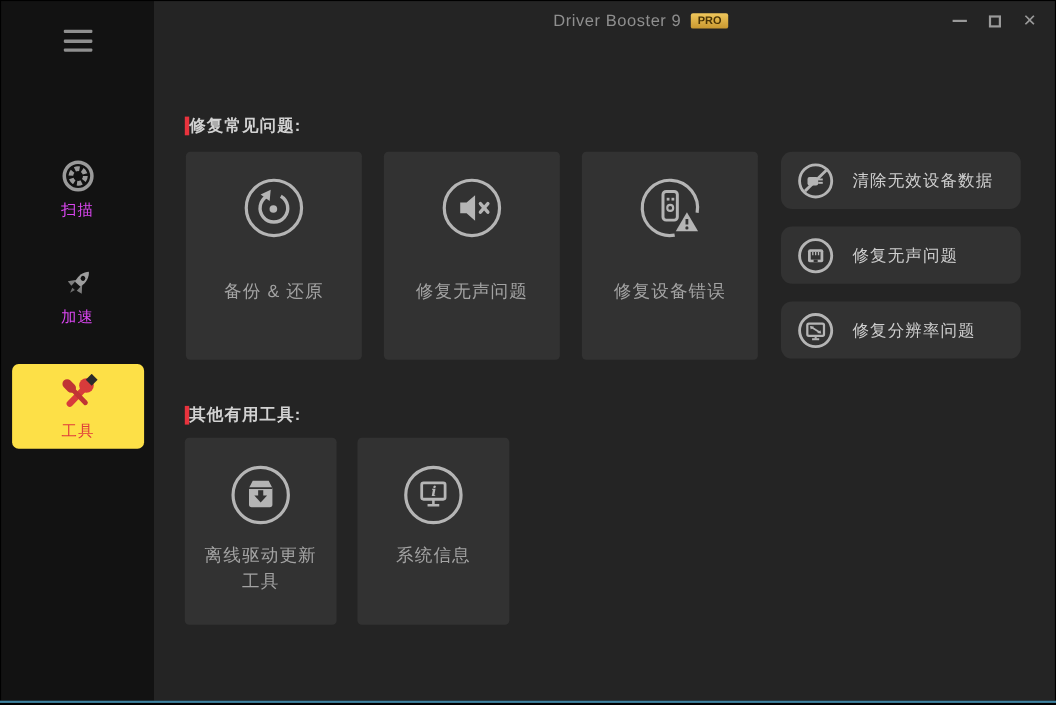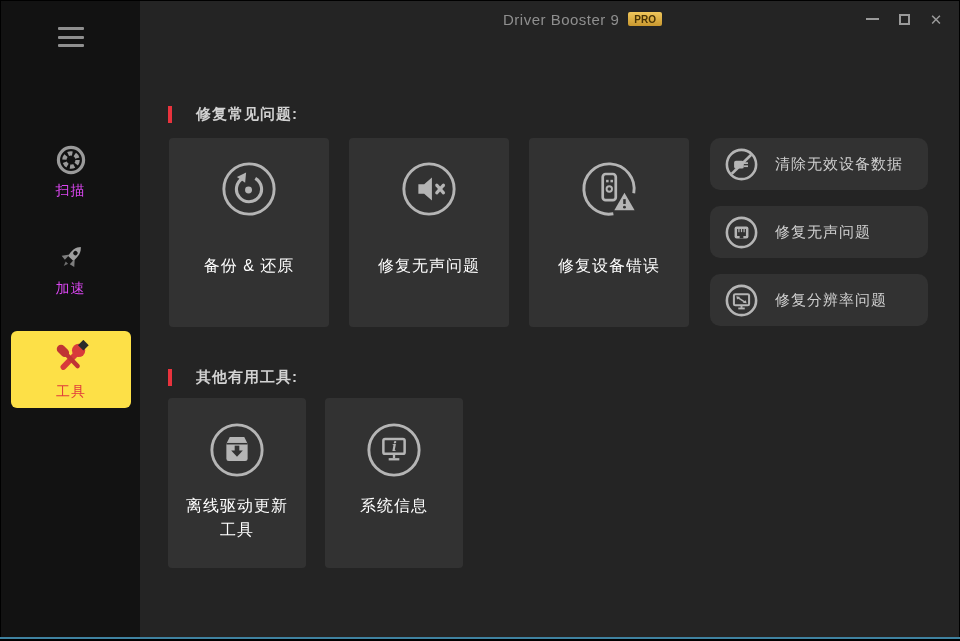--- a/index.html
+++ b/index.html
@@ -31,38 +31,38 @@
   .pro-badge { font-size:10px; font-weight:bold; color:#4a3405; padding:2px 6px 1px;
     border-radius:2px; background:linear-gradient(180deg,#f0c75c 0%,#c9982f 100%); }
   .win-controls { position:absolute; right:12px; top:0; height:36px; display:flex;
     align-items:center; gap:10px; }
   .win-btn { width:22px; height:22px; display:flex; align-items:center; justify-content:center;
     cursor:pointer; color:#9a9a9a; }
   .glyph-min { width:13px; height:0; border-top:2px solid #9a9a9a; }
   .glyph-max { width:11px; height:11px; border:2px solid #9a9a9a; }
   .glyph-close { font-size:15px; line-height:1; }
 
-  .section-header { position:absolute; display:flex; align-items:center; gap:24px; }
+  .section-header { position:absolute; display:flex; align-items:center; gap:0; }
   .section-header .accent-bar { width:4px; height:17px; background:#e8333d; }
   .section-header .section-title { font-size:15px; color:#d2d2d2; font-weight:600; letter-spacing:1px; }
   .sh-1 { left:28px; top:104px; }
   .sh-2 { left:28px; top:367px; }
 
   .cards-row { position:absolute; display:flex; gap:20px; }
   .row-1 { left:29px; top:137px; }
   .row-2 { left:28px; top:397px; gap:19px; }
 
   .card { position:relative; background:#323232; border-radius:4px; cursor:pointer; }
   .card-lg { width:160px; height:189px; }
   .card-sm { width:138px; height:170px; }
   .card-icon { position:absolute; left:50%; transform:translateX(-50%); }
   .card-lg .card-icon { top:22px; }
   .card-sm .card-icon { top:23px; }
   .card-label { position:absolute; left:0; width:100%; text-align:center;
-    font-size:16px; color:#ffffff; line-height:24px; padding:0 10px; letter-spacing:1px; }
+    font-size:16px; color:#a3a3a3; line-height:24px; padding:0 10px; letter-spacing:1px; }
   .card-lg .card-label { top:116px; }
   .card-sm .card-label { top:96px; }
 
   .side-col { position:absolute; left:570px; top:137px; width:218px;
     display:flex; flex-direction:column; gap:16px; }
   .side-btn { height:52px; background:#323232; border-radius:10px; display:flex;
     align-items:center; padding-left:13px; gap:15px; cursor:pointer; }
   .side-btn .side-label { font-size:15px; color:#cfcfcf; letter-spacing:1px; }
 
   .bottom-line { position:absolute; left:0; top:637px; width:960px; height:2px; background:#3f82a0; }

